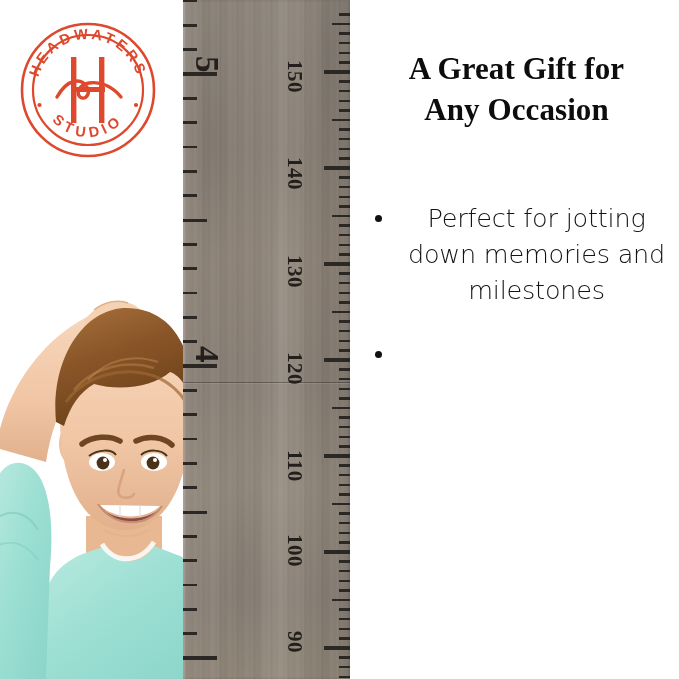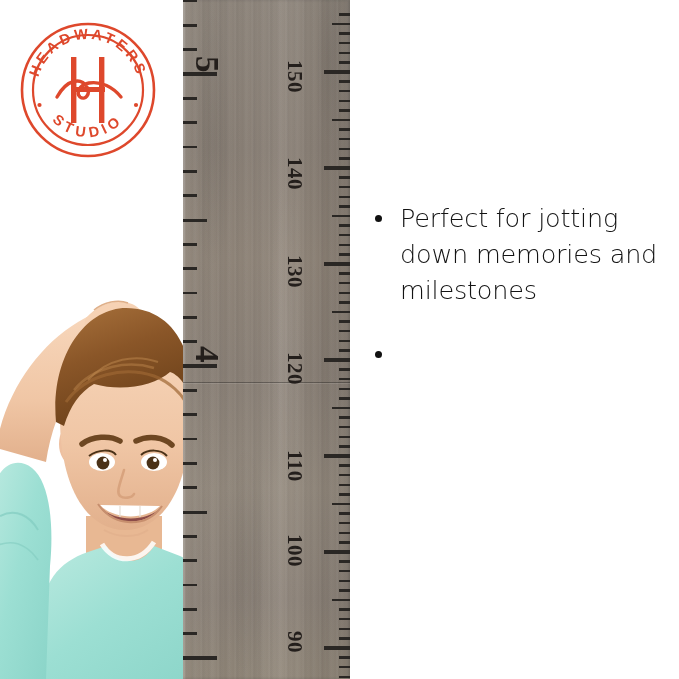--- a/index.html
+++ b/index.html
@@ -132,20 +132,21 @@
     font-weight: 700;
     font-size: 31px;
     line-height: 41px;
     color: #0d0d0d;
     letter-spacing: 0.1px;
   }
   .bullets {
     position: absolute;
     left: 18px; top: 200px;
     width: 305px;
+    text-align: center;
   }
   .bullet {
     position: relative;
     padding-left: 32px;
     margin-bottom: 28px;
     font-family: "DejaVu Sans", sans-serif;
     font-weight: 300;
     font-size: 25.5px;
     line-height: 36px;
     color: #131313;
@@ -390,20 +391,24 @@
     <div class="rnum cm" style="left:124px; top:157px;">140</div>
     <div class="rnum cm" style="left:124px; top:255px;">130</div>
     <div class="rnum cm" style="left:124px; top:352px;">120</div>
     <div class="rnum cm" style="left:124px; top:450px;">110</div>
     <div class="rnum cm" style="left:124px; top:534px;">100</div>
     <div class="rnum cm" style="left:124px; top:631px;">90</div>
   </div>
 
   <div class="panel">
 
+    <div class="headline">
+      <span>A Great Gift for</span><br>
+      <span>Any Occasion</span>
+    </div>
 
     <div class="bullets">
       <div class="bullet">
         <span class="dot"></span>
         <span>Perfect for jotting down memories and milestones</span>
       </div>
       <div class="bullet">
         <span class="dot"></span>
       </div>
     </div>

